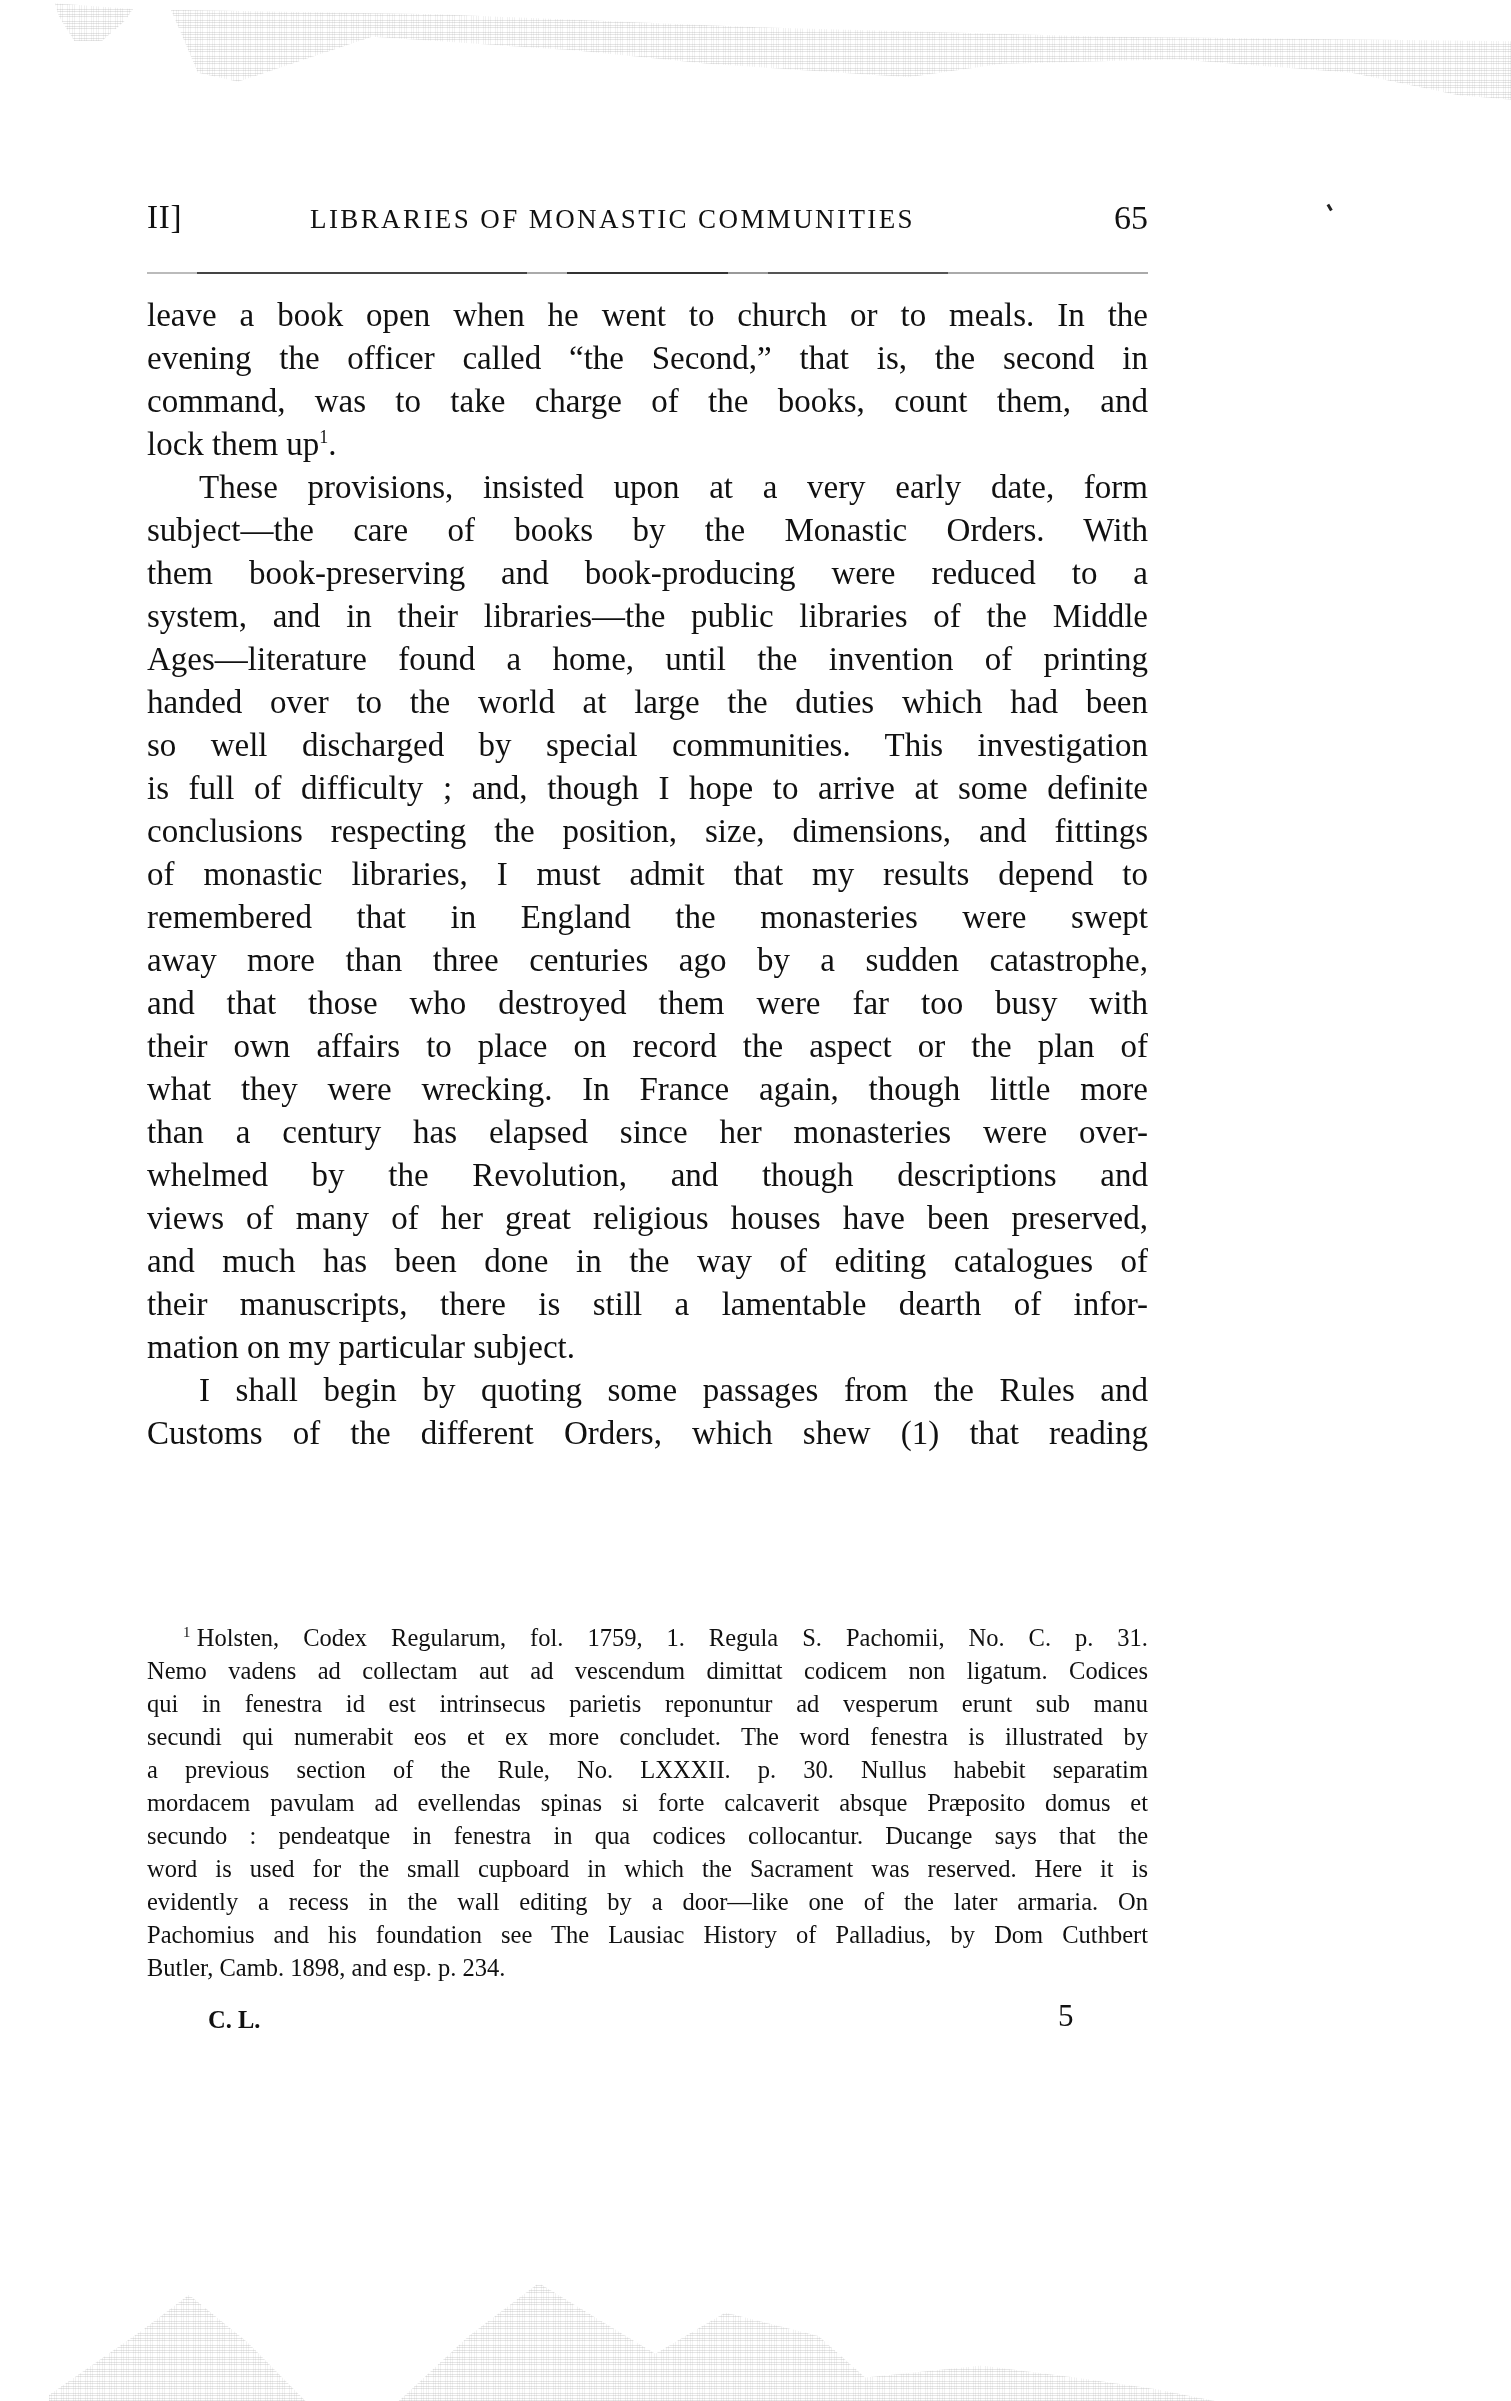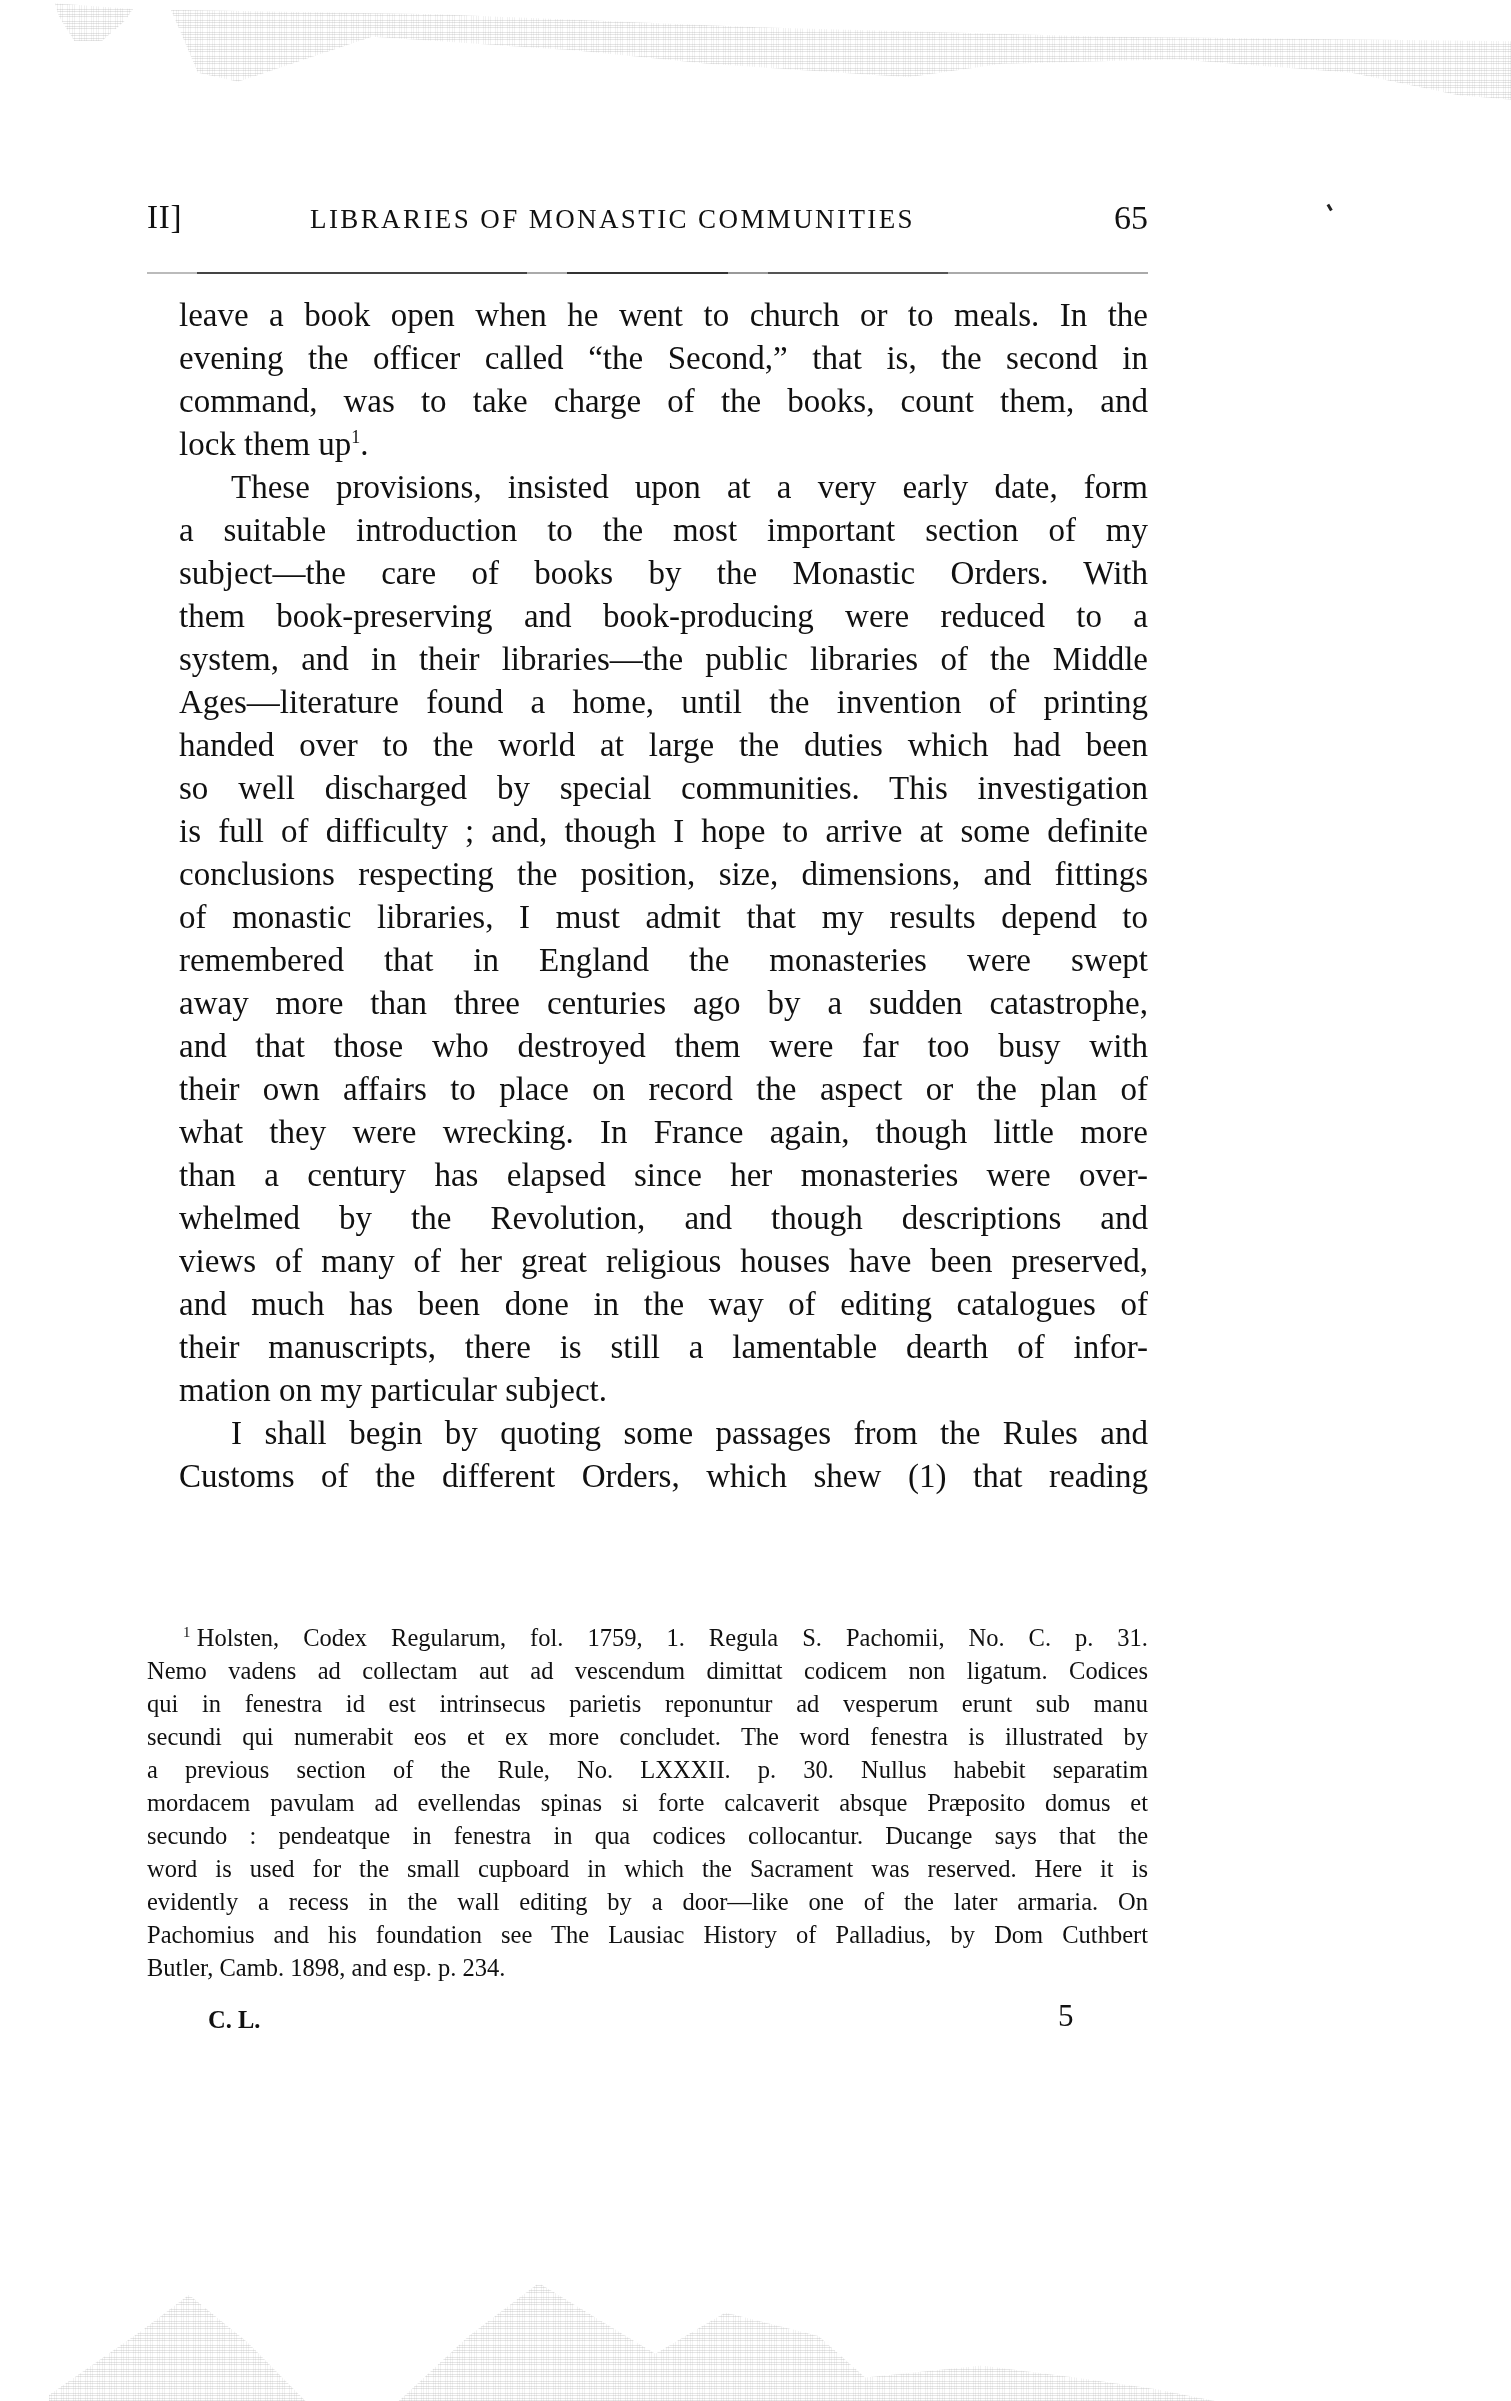--- a/index.html
+++ b/index.html
@@ -79,21 +79,20 @@
     width: 1001px;
     font-size: 33px;
     line-height: 43px;
   }
   .line {
     display: block;
     text-align: justify;
     text-align-last: justify;
     white-space: nowrap;
     height: 43px;
-    margin-left: 32px;
   }
   .line.last {
     text-align-last: left;
   }
   .line.indent {
     padding-left: 52px;
   }
   sup.fnref {
     font-size: 18px;
     vertical-align: super;
@@ -153,21 +152,20 @@
 </div>
 <div class="stray-mark"></div>
 <div class="head-rule"></div>
 
 <div class="body-text" id="body-text">
     <span class="line"><span>leave a book open when he went to church or to meals.  In the</span></span>
     <span class="line"><span>evening the officer called “the Second,” that is, the second in</span></span>
     <span class="line"><span>command, was to take charge of the books, count them, and</span></span>
     <span class="line last"><span>lock them up</span><sup class="fnref">1</sup><span>.</span></span>
     <span class="line indent"><span>These provisions, insisted upon at a very early date, form</span></span>
-    <span class="line"><span>a suitable introduction to the most important section of my</span></span>
     <span class="line"><span>subject—the care of books by the Monastic Orders.  With</span></span>
     <span class="line"><span>them book-preserving and book-producing were reduced to a</span></span>
     <span class="line"><span>system, and in their libraries—the public libraries of the Middle</span></span>
     <span class="line"><span>Ages—literature found a home, until the invention of printing</span></span>
     <span class="line"><span>handed over to the world at large the duties which had been</span></span>
     <span class="line"><span>so well discharged by special communities.  This investigation</span></span>
     <span class="line"><span>is full of difficulty ; and, though I hope to arrive at some definite</span></span>
     <span class="line"><span>conclusions respecting the position, size, dimensions, and fittings</span></span>
     <span class="line"><span>of monastic libraries, I must admit that my results depend to</span></span>
     <span class="line"><span>remembered that in England the monasteries were swept</span></span>

